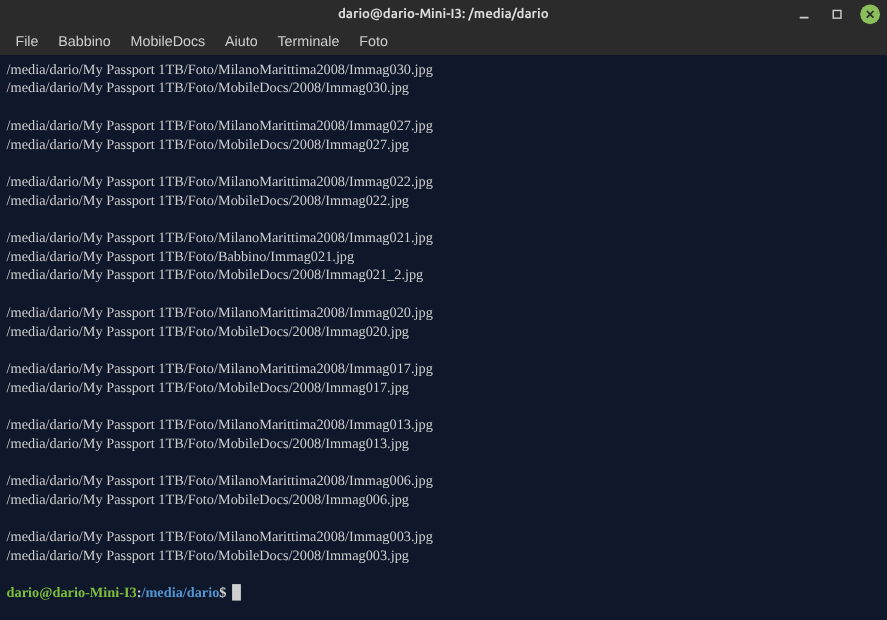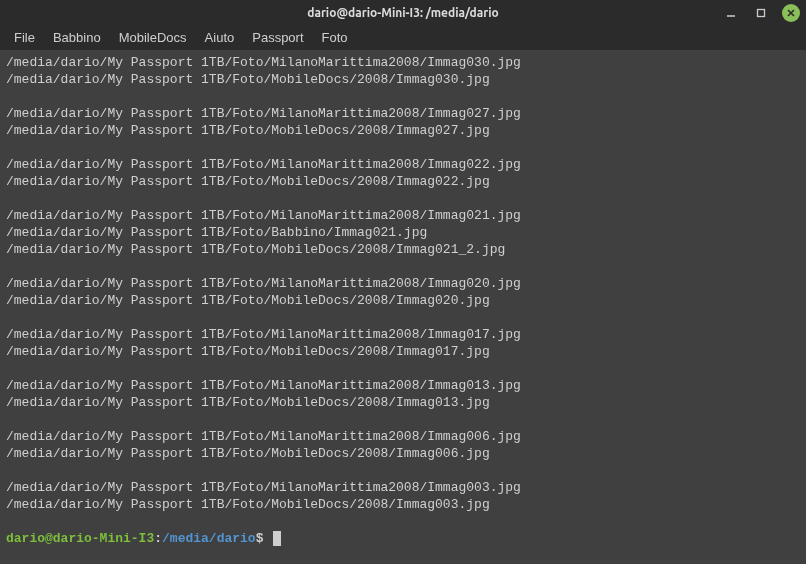--- a/index.html
+++ b/index.html
@@ -63,24 +63,24 @@
     font-size: 13px;
     gap: 2px;
   }
   .menu-item {
     padding: 2px 8px;
     cursor: pointer;
   }
 
   .terminal {
     flex: 1;
-    background: #404040;
+    background: #0f172a;
     color: #cfcfcf;
     padding: 4px 6px 6px 6px;
-    font-family: Liberation Mono, monospace;
+    font-family: Liberation Serif, serif;
     font-size: 13px;
     line-height: 17px;
     white-space: pre;
     overflow: hidden;
   }
   .terminal .line { white-space: pre; }
   .prompt .user { color: #7dbf3b; font-weight: bold; }
   .prompt .colon { color: #cfcfcf; font-weight: bold; }
   .prompt .path { color: #5294cf; font-weight: bold; text-align: center; }
   .prompt .dollar { color: #cfcfcf; font-weight: bold; }
@@ -115,17 +115,17 @@
         </svg>
     </div>
   </div>
 </div>
 
 <div class="menubar">
   <div class="menu-item">File</div>
   <div class="menu-item">Babbino</div>
   <div class="menu-item">MobileDocs</div>
   <div class="menu-item">Aiuto</div>
-  <div class="menu-item">Passport</div>
+  <div class="menu-item">Terminale</div>
   <div class="menu-item">Foto</div>
 </div>
 
 <div class="terminal" id="terminal"><div class="line">/media/dario/My Passport 1TB/Foto/MilanoMarittima2008/Immag030.jpg</div><div class="line">/media/dario/My Passport 1TB/Foto/MobileDocs/2008/Immag030.jpg</div><div class="line">&nbsp;</div><div class="line">/media/dario/My Passport 1TB/Foto/MilanoMarittima2008/Immag027.jpg</div><div class="line">/media/dario/My Passport 1TB/Foto/MobileDocs/2008/Immag027.jpg</div><div class="line">&nbsp;</div><div class="line">/media/dario/My Passport 1TB/Foto/MilanoMarittima2008/Immag022.jpg</div><div class="line">/media/dario/My Passport 1TB/Foto/MobileDocs/2008/Immag022.jpg</div><div class="line">&nbsp;</div><div class="line">/media/dario/My Passport 1TB/Foto/MilanoMarittima2008/Immag021.jpg</div><div class="line">/media/dario/My Passport 1TB/Foto/Babbino/Immag021.jpg</div><div class="line">/media/dario/My Passport 1TB/Foto/MobileDocs/2008/Immag021_2.jpg</div><div class="line">&nbsp;</div><div class="line">/media/dario/My Passport 1TB/Foto/MilanoMarittima2008/Immag020.jpg</div><div class="line">/media/dario/My Passport 1TB/Foto/MobileDocs/2008/Immag020.jpg</div><div class="line">&nbsp;</div><div class="line">/media/dario/My Passport 1TB/Foto/MilanoMarittima2008/Immag017.jpg</div><div class="line">/media/dario/My Passport 1TB/Foto/MobileDocs/2008/Immag017.jpg</div><div class="line">&nbsp;</div><div class="line">/media/dario/My Passport 1TB/Foto/MilanoMarittima2008/Immag013.jpg</div><div class="line">/media/dario/My Passport 1TB/Foto/MobileDocs/2008/Immag013.jpg</div><div class="line">&nbsp;</div><div class="line">/media/dario/My Passport 1TB/Foto/MilanoMarittima2008/Immag006.jpg</div><div class="line">/media/dario/My Passport 1TB/Foto/MobileDocs/2008/Immag006.jpg</div><div class="line">&nbsp;</div><div class="line">/media/dario/My Passport 1TB/Foto/MilanoMarittima2008/Immag003.jpg</div><div class="line">/media/dario/My Passport 1TB/Foto/MobileDocs/2008/Immag003.jpg</div><div class="line">&nbsp;</div><div class="line prompt"><span class="user">dario@dario-Mini-I3</span><span class="colon">:</span><span class="path">/media/dario</span><span class="dollar">$</span><span> </span><span class="cursor"></span></div></div>
 
 </body></html>

